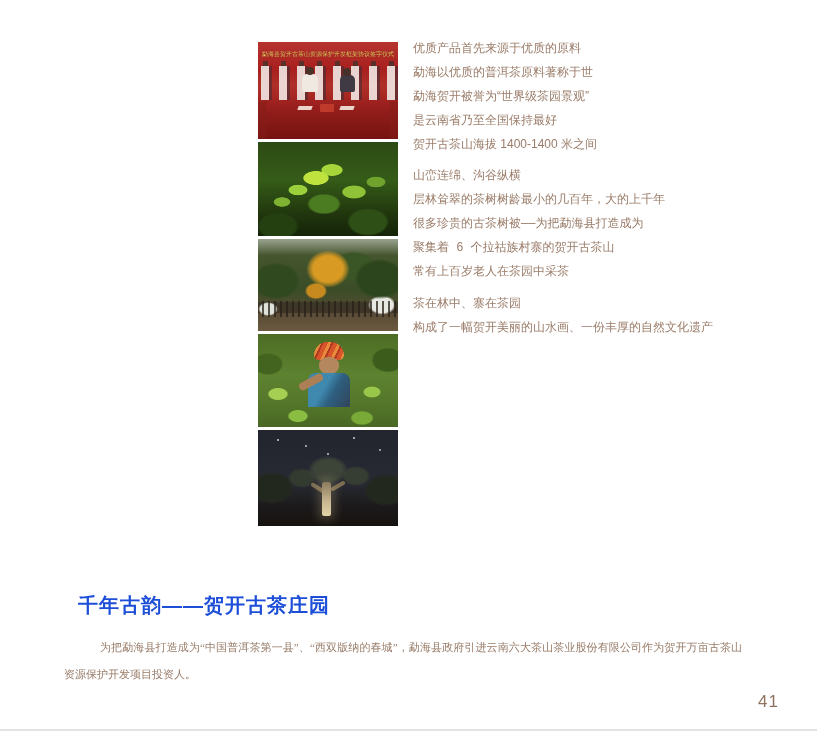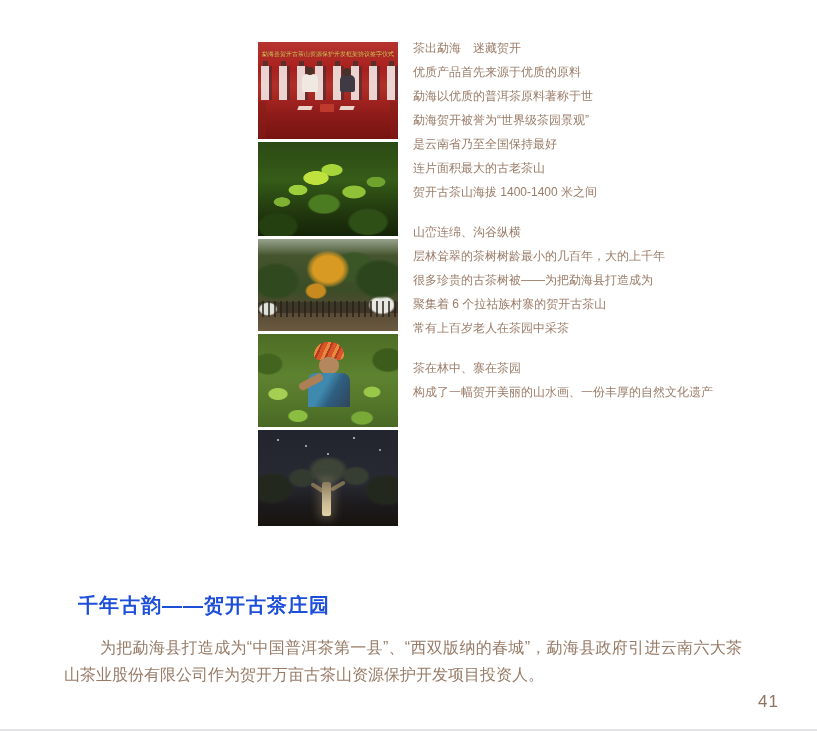--- a/index.html
+++ b/index.html
@@ -174,33 +174,33 @@
   .photo-night .branch-l { position: absolute; left: 52px; bottom: 36px; width: 16px; height: 4px; background: #7a6c50; transform: rotate(32deg); border-radius: 2px; }
   .photo-night .branch-r { position: absolute; left: 72px; bottom: 38px; width: 16px; height: 4px; background: #7a6c50; transform: rotate(-30deg); border-radius: 2px; }
 
   
   .text-col {
     position: absolute; left: 413px; top: 36px; width: 380px;
     color: #9a7c69;
     font-size: 12px; line-height: 24px;
   }
   .text-block { margin: 0; }
-  .text-block + .text-block { margin-top: 16px; }
+  .text-block + .text-block { margin-top: 8px; font-family: Liberation Mono, monospace; }
   .text-line { white-space: nowrap; }
 
   
   .section-heading {
     position: absolute; left: 78px; top: 592px;
     font-size: 20px; font-weight: bold; color: #1d4ed8;
     letter-spacing: 1px; white-space: nowrap;
   }
   .section-paragraph {
     position: absolute; left: 64px; top: 634px; width: 678px;
-    color: #977b68; font-size: 16px; line-height: 27px;
-    text-indent: 36px; text-align: justify;
+    color: #977b68; font-size: 11px; line-height: 27px;
+    text-indent: 36px; text-align: justify; font-family: Liberation Serif, serif;
   }
   .page-number {
     position: absolute; left: 718px; top: 692px;
     font-size: 17px; color: #8f7361; letter-spacing: 1px; margin-left: 40px;
   }
 </style>
 </head>
 <body>
 
 <div class="page">
@@ -236,26 +236,24 @@
       <div class="branch-l"></div>
       <div class="branch-r"></div>
       <div class="trunk"></div>
     </div>
 
   </div>
 
   <div class="text-col">
 
     <div class="text-block">
-      <div class="text-line">茶出勐海　迷藏贺开</div>
       <div class="text-line">优质产品首先来源于优质的原料</div>
       <div class="text-line">勐海以优质的普洱茶原料著称于世</div>
       <div class="text-line">勐海贺开被誉为“世界级茶园景观”</div>
       <div class="text-line">是云南省乃至全国保持最好</div>
-      <div class="text-line">连片面积最大的古老茶山</div>
       <div class="text-line">贺开古茶山海拔 1400-1400 米之间</div>
     </div>
 
     <div class="text-block">
       <div class="text-line">山峦连绵、沟谷纵横</div>
       <div class="text-line">层林耸翠的茶树树龄最小的几百年，大的上千年</div>
       <div class="text-line">很多珍贵的古茶树被——为把勐海县打造成为</div>
       <div class="text-line">聚集着 6 个拉祜族村寨的贺开古茶山</div>
       <div class="text-line">常有上百岁老人在茶园中采茶</div>
     </div>

